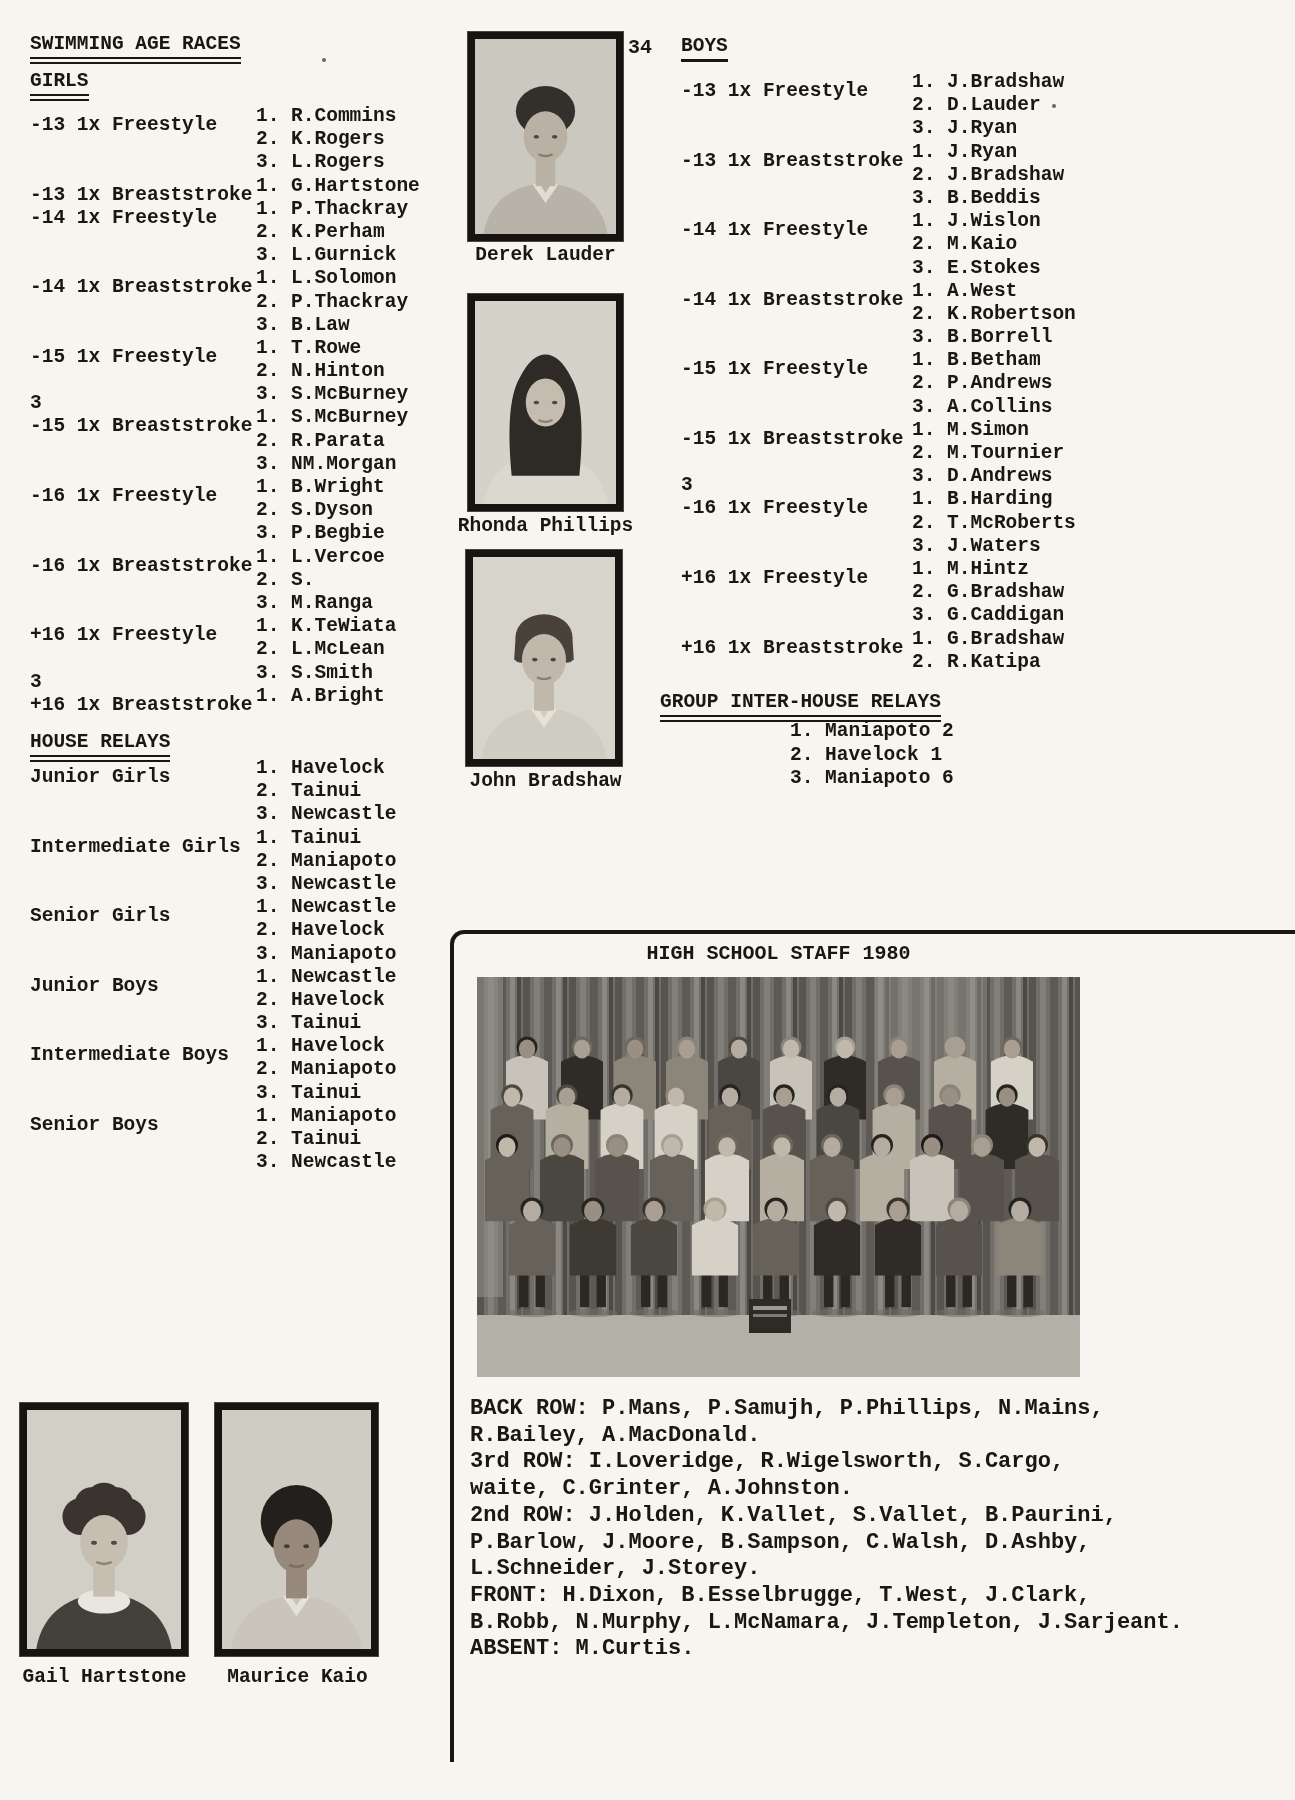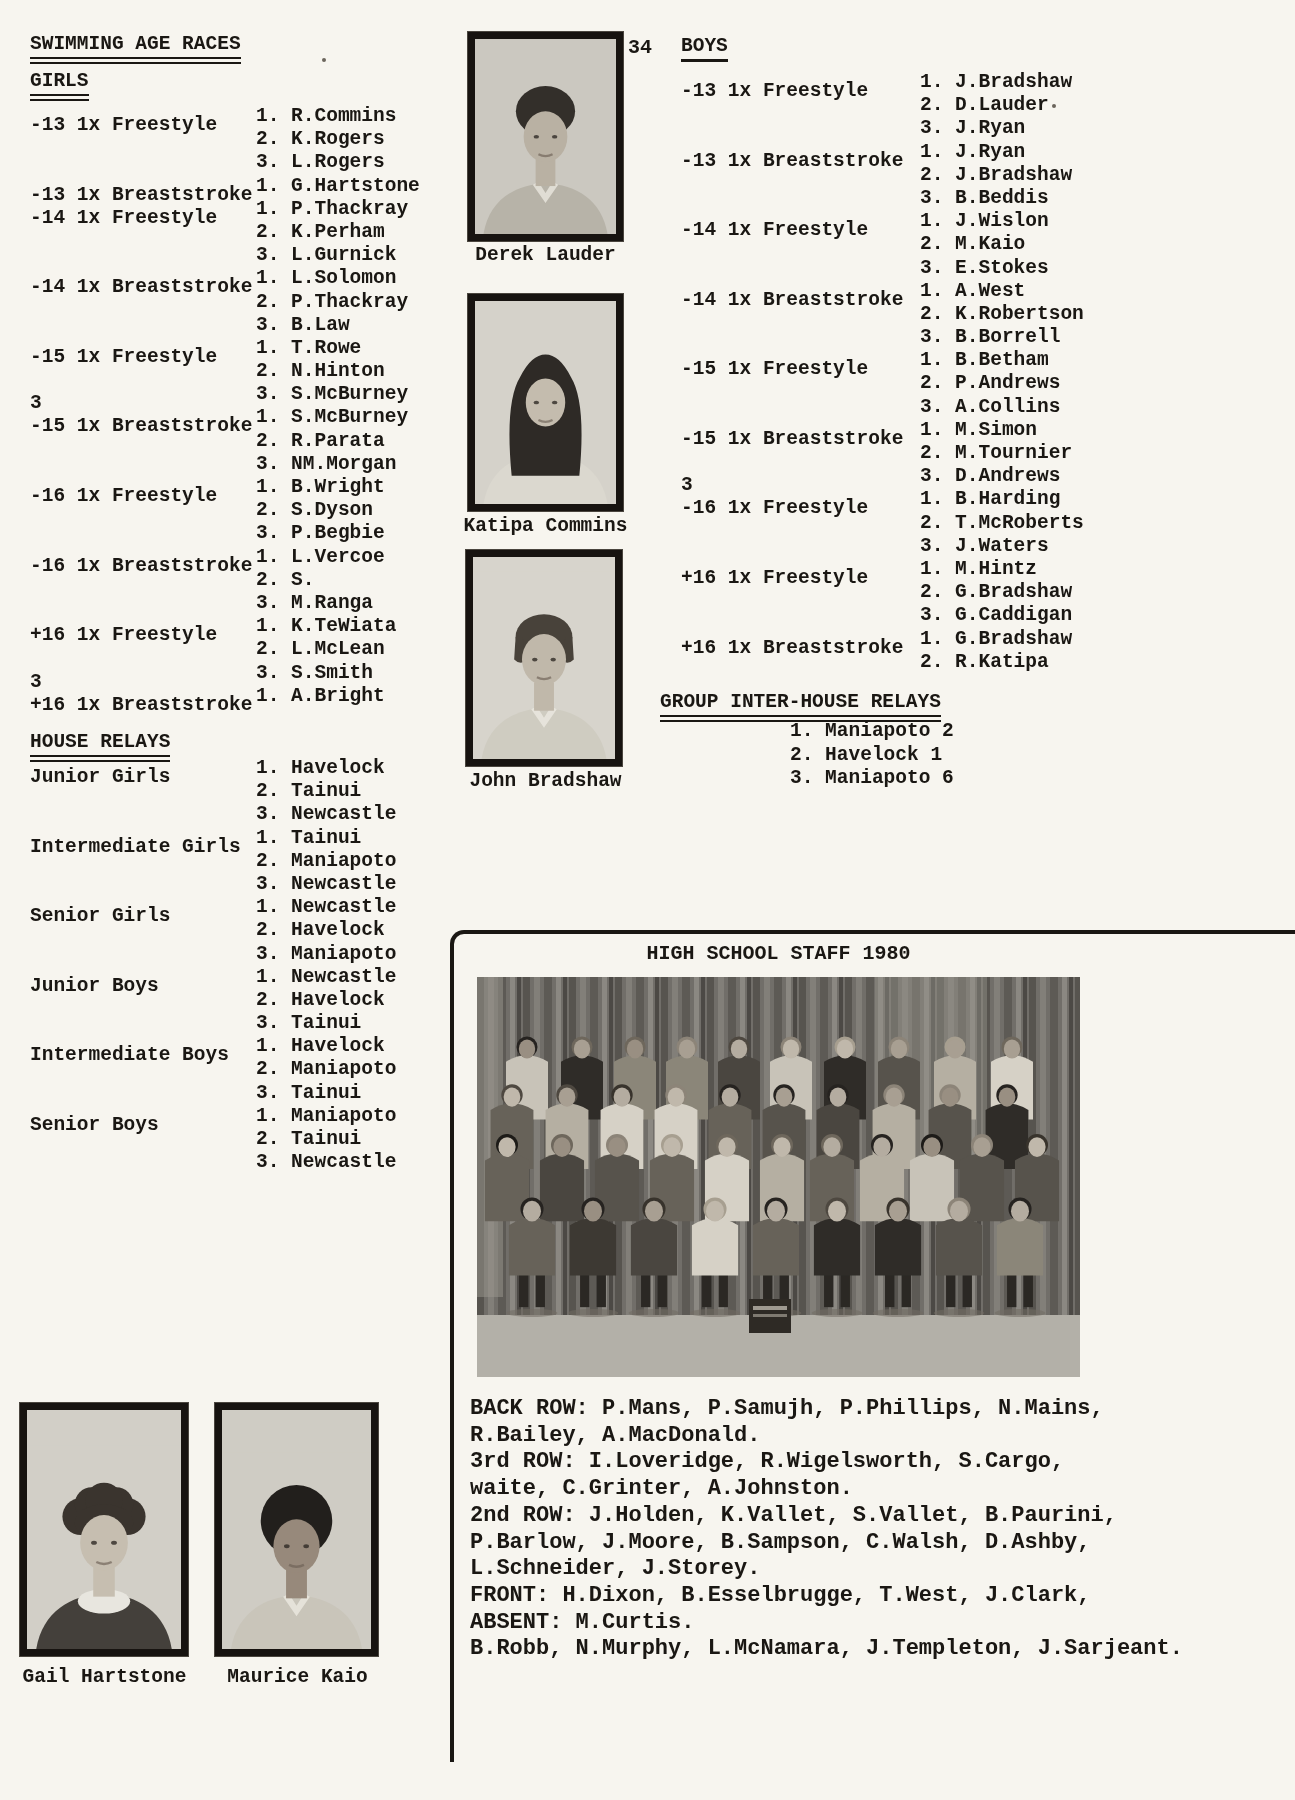--- a/index.html
+++ b/index.html
@@ -15,21 +15,21 @@
   
   .hd { font-size:19.5px; line-height:1.15; display:inline-block;
         border-bottom:7px double #1a1713; padding-bottom:2px; white-space:pre; }
   .hd-single { border-bottom:3px solid #1a1713; }
   
   .rows { white-space:pre; }
   .row { position:relative; height:23.2px; font-size:19.5px; line-height:23.2px; white-space:pre; }
   .cl { position:absolute; left:0; top:9px; }
   .cr { position:absolute; top:0; }
   #girls-rows .cr, #house-rows .cr { left:226px; }
-  #boys-rows .cr { left:231px;margin-left:8px; }
+  #boys-rows .cr { left:231px; }
   
   #group-rows .line { font-size:19.5px; line-height:23.5px; white-space:pre; }
   #staff-caption .line { font-size:22px; line-height:26.7px; white-space:pre; }
   
   .pagenum { font-size:20px; }
   
   .photo { border:7px solid #171310; overflow:hidden; background:#d2cfc7;
            box-shadow:0 0 0 1px #4a453e; }
   .photo svg { display:block; width:100%; height:100%; }
   .pcap { font-size:19.5px; white-space:pre; text-align:center; }
@@ -81,21 +81,21 @@
     <path d="M6,132 C10,108 28,97 50,96 C72,97 90,108 94,132 Z" fill="#dbd8cf"></path>
     <path d="M41,97 L50,110 L59,97 L55,95 L50,103 L45,95 Z" fill="#edebe3" opacity="0.75"></path>
     <rect x="43" y="78" width="14" height="20" fill="#c4bcae"></rect>
     <path d="M26,112 Q21,60 32,42 Q40,26 50,26 Q60,26 68,42 Q79,60 74,112 Z" fill="#2e2a26"></path>
     <ellipse cx="50" cy="60" rx="14" ry="17" fill="#c4bcae"></ellipse>
     <ellipse cx="43.5" cy="60" rx="1.9" ry="1.3" fill="#2f2a26" opacity="0.8"></ellipse>
     <ellipse cx="56.5" cy="60" rx="1.9" ry="1.3" fill="#2f2a26" opacity="0.8"></ellipse>
     <path d="M45,72.5 Q50,75 55,72.5" stroke="#6b6055" stroke-width="1.6" fill="none" opacity="0.65"></path>
   </svg>
   </div>
-<div class="abs pcap" style="left:438px; top:515px; width:215px;">Katipa Commins</div>
+<div class="abs pcap" style="left:438px; top:515px; width:215px;">Rhonda Phillips</div>
 
 <div class="abs photo" style="left: 466px; top: 550px; width: 156px; height: 216px; background: rgb(215, 212, 204);">
     <svg viewBox="0 0 100 132" preserveAspectRatio="xMidYMax meet" xmlns="http://www.w3.org/2000/svg">
     <rect width="100" height="132" fill="#d7d4cc"></rect>
     <path d="M6,132 C10,108 28,97 50,96 C72,97 90,108 94,132 Z" fill="#cfccc1"></path>
     <path d="M41,97 L50,110 L59,97 L55,95 L50,103 L45,95 Z" fill="#edebe3" opacity="0.75"></path>
     <rect x="43" y="78" width="14" height="20" fill="#c0b8aa"></rect>
     <ellipse cx="50" cy="46" rx="20" ry="16" fill="#48423a"></ellipse>
                           <path d="M30,46 L29,62 Q33,66 37,63 L35,46 Z" fill="#48423a"></path>
                           <path d="M70,46 L71,62 Q67,66 63,63 L65,46 Z" fill="#48423a"></path>
@@ -295,22 +295,22 @@
     </div>
   <div id="staff-caption" class="abs">
       <div class="line">BACK ROW: P.Mans, P.Samujh, P.Phillips, N.Mains,</div>
       <div class="line">R.Bailey, A.MacDonald.</div>
       <div class="line">3rd ROW: I.Loveridge, R.Wigelsworth, S.Cargo,</div>
       <div class="line">waite, C.Grinter, A.Johnston.</div>
       <div class="line">2nd ROW: J.Holden, K.Vallet, S.Vallet, B.Paurini,</div>
       <div class="line">P.Barlow, J.Moore, B.Sampson, C.Walsh, D.Ashby,</div>
       <div class="line">L.Schneider, J.Storey.</div>
       <div class="line">FRONT: H.Dixon, B.Esselbrugge, T.West, J.Clark,</div>
+      <div class="line">B.Robb, N.Murphy, L.McNamara, J.Templeton, J.Sarjeant.</div>
       <div class="line">ABSENT: M.Curtis.</div>
-      <div class="line">B.Robb, N.Murphy, L.McNamara, J.Templeton, J.Sarjeant.</div>
     </div>
 </div>
 
 <div class="abs photo" style="left: 20px; top: 1403px; width: 168px; height: 253px; background: rgb(210, 207, 199);">
     <svg viewBox="0 0 100 132" preserveAspectRatio="xMidYMax meet" xmlns="http://www.w3.org/2000/svg">
     <rect width="100" height="132" fill="#d2cfc7"></rect>
     <path d="M6,132 C10,108 28,97 50,96 C72,97 90,108 94,132 Z" fill="#44403b"></path>
     <ellipse cx="50" cy="101" rx="17" ry="8" fill="#e8e6df"></ellipse>
     <rect x="43" y="78" width="14" height="20" fill="#c6beb0"></rect>
     <circle cx="35" cy="46" r="12" fill="#3a342e"></circle>

